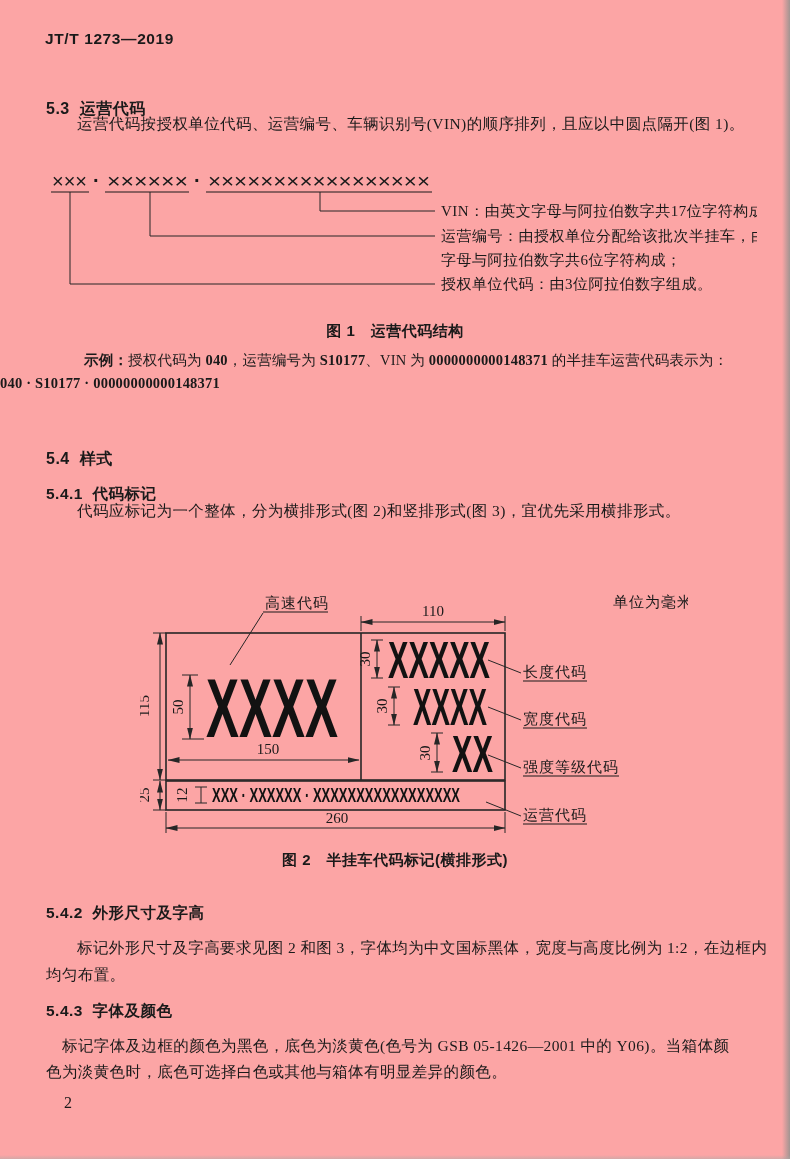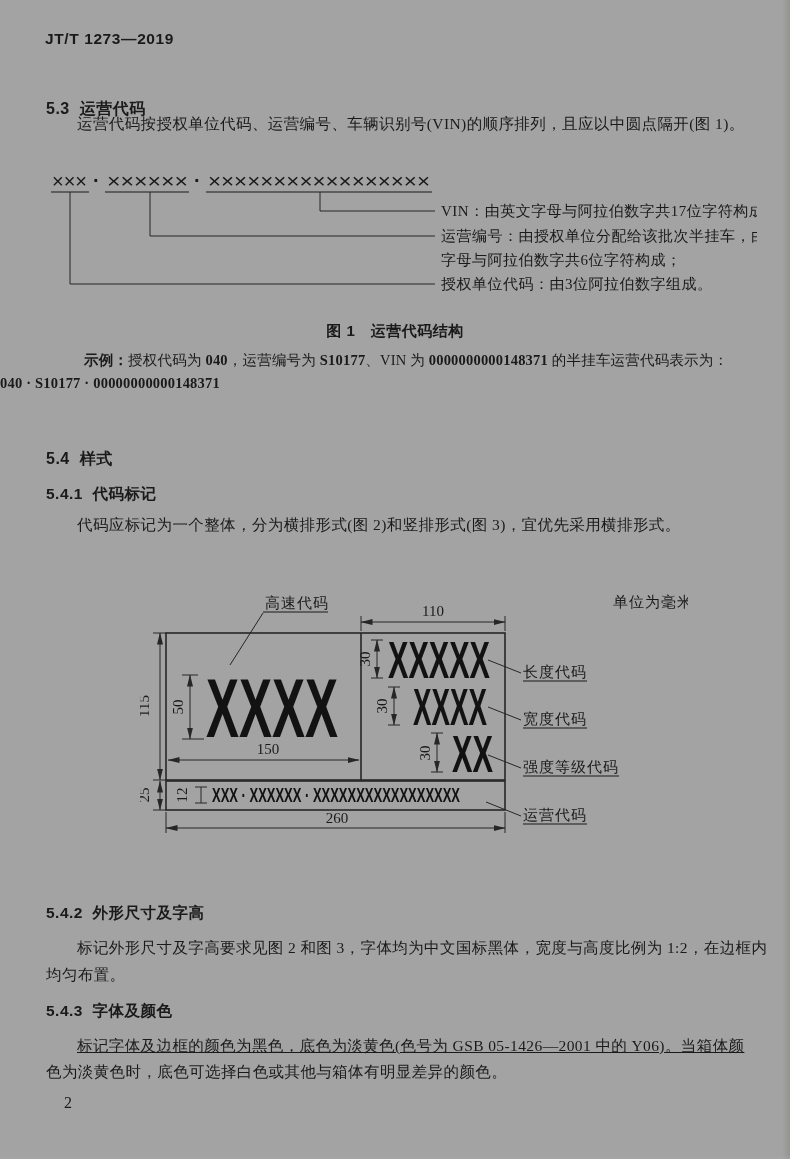--- a/index.html
+++ b/index.html
@@ -1,16 +1,16 @@
 <!DOCTYPE html>
 <html><head>
 <meta charset="utf-8">
 <style>
   html,body{margin:0;padding:0;background:#e8e8e6;}
-  .page{position:relative;width:790px;height:1159px;background:#a3a3a3;overflow:hidden;
+  .page{position:relative;width:790px;height:1159px;background:#fca5a5;overflow:hidden;
         font-family:"Liberation Serif","DejaVu Serif",serif;color:#1a1a1a;}
   .abs{position:absolute;white-space:pre;}
   .sans{font-family:"Liberation Sans","DejaVu Sans",sans-serif;}
   .h2{font-size:16px;font-weight:bold;letter-spacing:.5px;}
   .h3{font-size:15.5px;font-weight:bold;letter-spacing:.5px;}
   .body-line{font-size:15.5px;letter-spacing:.4px;}
   .note-line{font-size:14.5px;letter-spacing:.2px;}
   .caption{left:0;width:790px;text-align:center;font-size:15px;font-weight:bold;letter-spacing:.5px;}
   .center-line{left:0;width:790px;text-align:left;}
   .b{font-weight:bold;}
@@ -60,21 +60,21 @@
     <text class="callout" x="396" y="121">授权单位代码：由3位阿拉伯数字组成。</text>
   </svg>
 
   <div class="abs caption sans" style="top:322px;">图 1　运营代码结构</div>
 
   <div class="abs note-line" style="left:84px;top:351px;"><span class="sans b">示例：</span><span>授权代码为 </span><span class="b">040</span><span>，运营编号为 </span><span class="b">S10177</span><span>、VIN 为 </span><span class="b">0000000000148371</span><span> 的半挂车运营代码表示为：</span></div>
   <div class="abs center-line note-line b" style="top:375px;">040 · S10177 · 00000000000148371</div>
 
   <div class="abs sans h2" style="left:46px;top:449px;">5.4  样式</div>
   <div class="abs sans h3" style="left:46px;top:484px;">5.4.1  代码标记</div>
-  <div class="abs body-line" style="left:77px;top:515px;">代码应标记为一个整体，分为横排形式(图 2)和竖排形式(图 3)，宜优先采用横排形式。</div>
+  <div class="abs body-line" style="left:77px;top:501px;">代码应标记为一个整体，分为横排形式(图 2)和竖排形式(图 3)，宜优先采用横排形式。</div>
 
   <svg class="abs" style="left:140px;top:583px;" width="548" height="258" viewBox="0 0 548 258">
     <defs>
       <marker id="arr" markerWidth="12" markerHeight="8" refX="11.5" refY="4" orient="auto-start-reverse" markerUnits="userSpaceOnUse">
         <path d="M0,4 L12,1 L12,7 Z" fill="#262626" transform="rotate(180 6 4)"></path>
       </marker>
     </defs>
 
     <text class="lbl" x="473" y="24">单位为毫米</text>
 
@@ -149,26 +149,27 @@
 
     <line class="ln" x1="348" y1="172" x2="381" y2="185"></line>
     <text class="lbl" x="383" y="189">强度等级代码</text>
     <line class="ul" x1="383" y1="193" x2="479" y2="193"></line>
 
     <line class="ln" x1="346" y1="219" x2="381" y2="233"></line>
     <text class="lbl" x="383" y="237">运营代码</text>
     <line class="ul" x1="383" y1="241" x2="447" y2="241"></line>
   </svg>
 
+  <div class="abs caption sans" style="top:851px;">图 2　半挂车代码标记(横排形式)</div>
 
   <div class="abs sans h3" style="left:46px;top:903px;">5.4.2  外形尺寸及字高</div>
   <div class="abs body-line" style="left:77px;top:938px;text-align:right;">标记外形尺寸及字高要求见图 2 和图 3，字体均为中文国标黑体，宽度与高度比例为 1:2，在边框内</div>
   <div class="abs body-line" style="left:46px;top:965px;">均匀布置。</div>
 
   <div class="abs sans h3" style="left:46px;top:1001px;">5.4.3  字体及颜色</div>
-  <div class="abs body-line" style="left:77px;top:1036px;text-decoration:underline;">标记字体及边框的颜色为黑色，底色为淡黄色(色号为 GSB 05-1426—2001 中的 Y06)。当箱体颜</div>
+  <div class="abs body-line" style="left:62px;top:1036px;">标记字体及边框的颜色为黑色，底色为淡黄色(色号为 GSB 05-1426—2001 中的 Y06)。当箱体颜</div>
   <div class="abs body-line" style="left:46px;top:1062px;">色为淡黄色时，底色可选择白色或其他与箱体有明显差异的颜色。</div>
 
   <div class="abs pagenum" style="left:64px;top:1094px;">2</div>
 
   <div class="scan-edge"></div>
   <div class="scan-bottom"></div>
 </div>
 
 </body></html>

